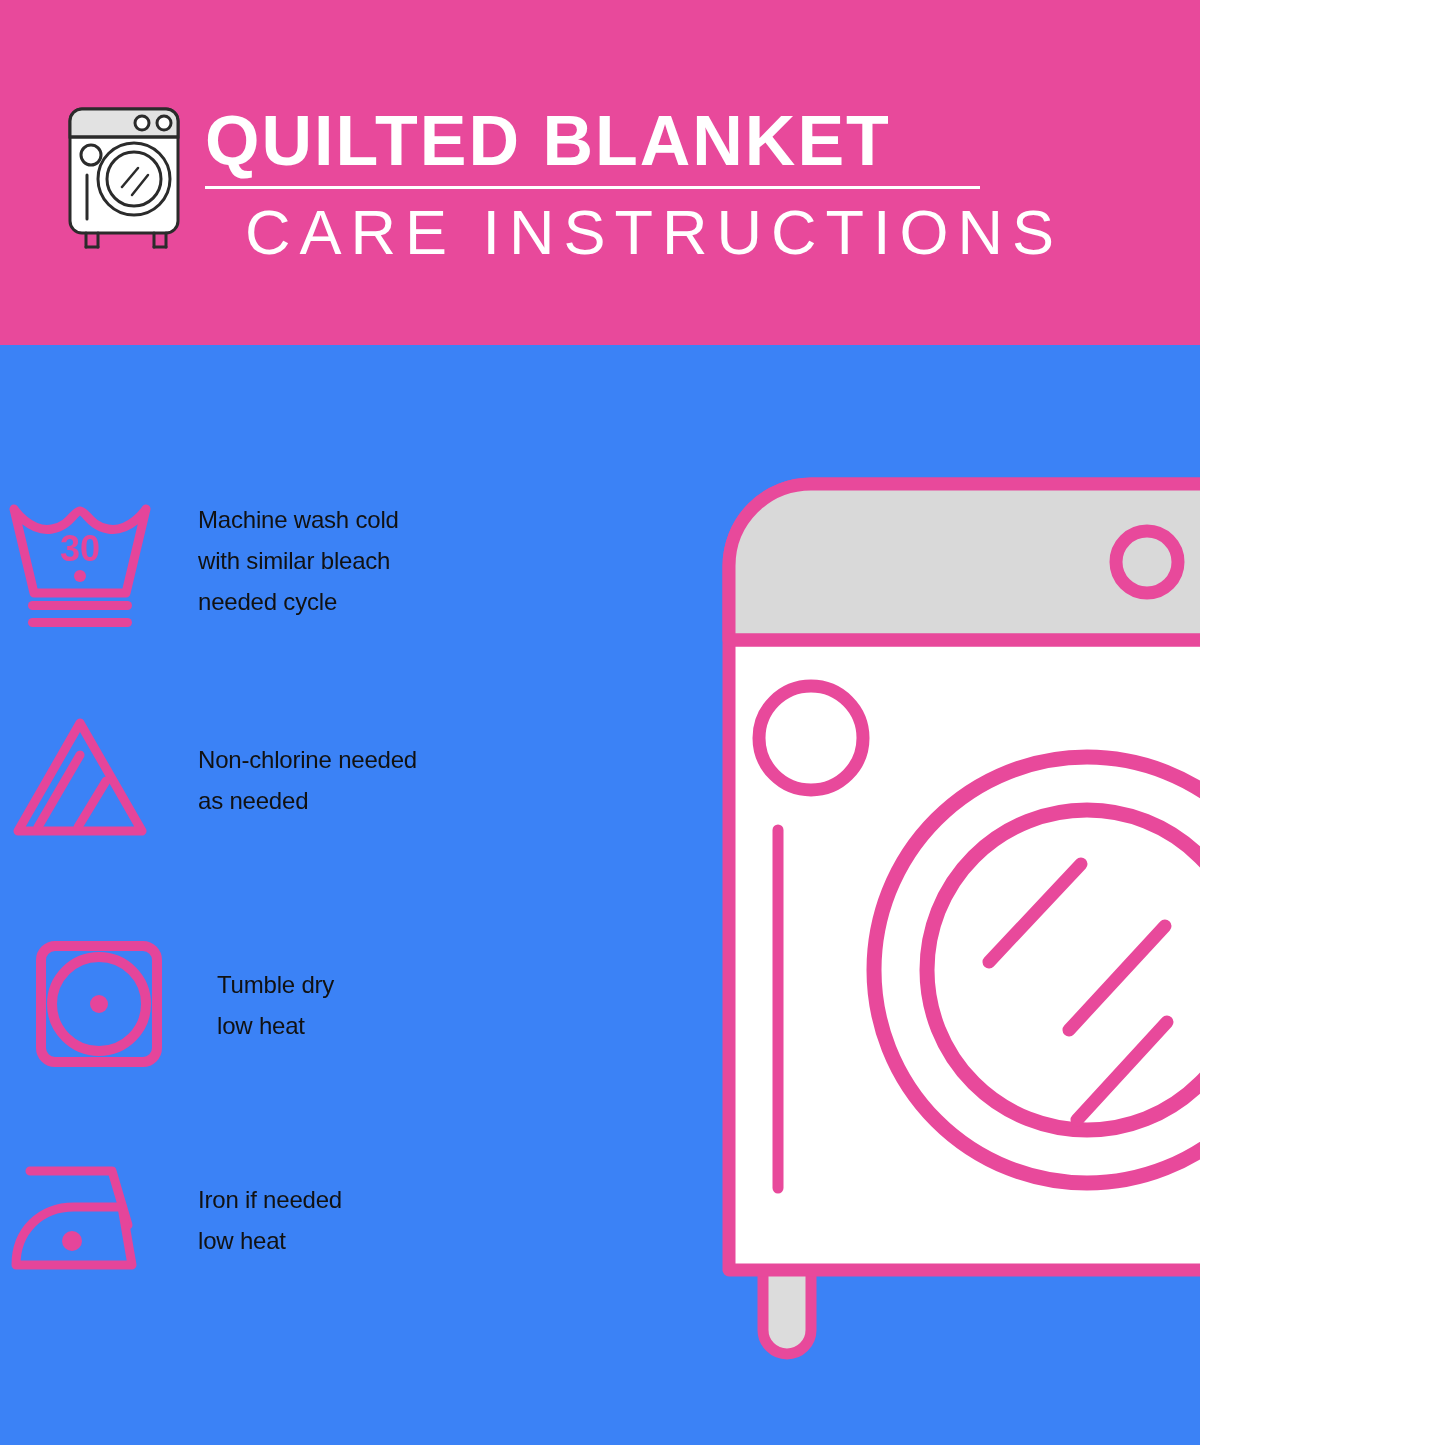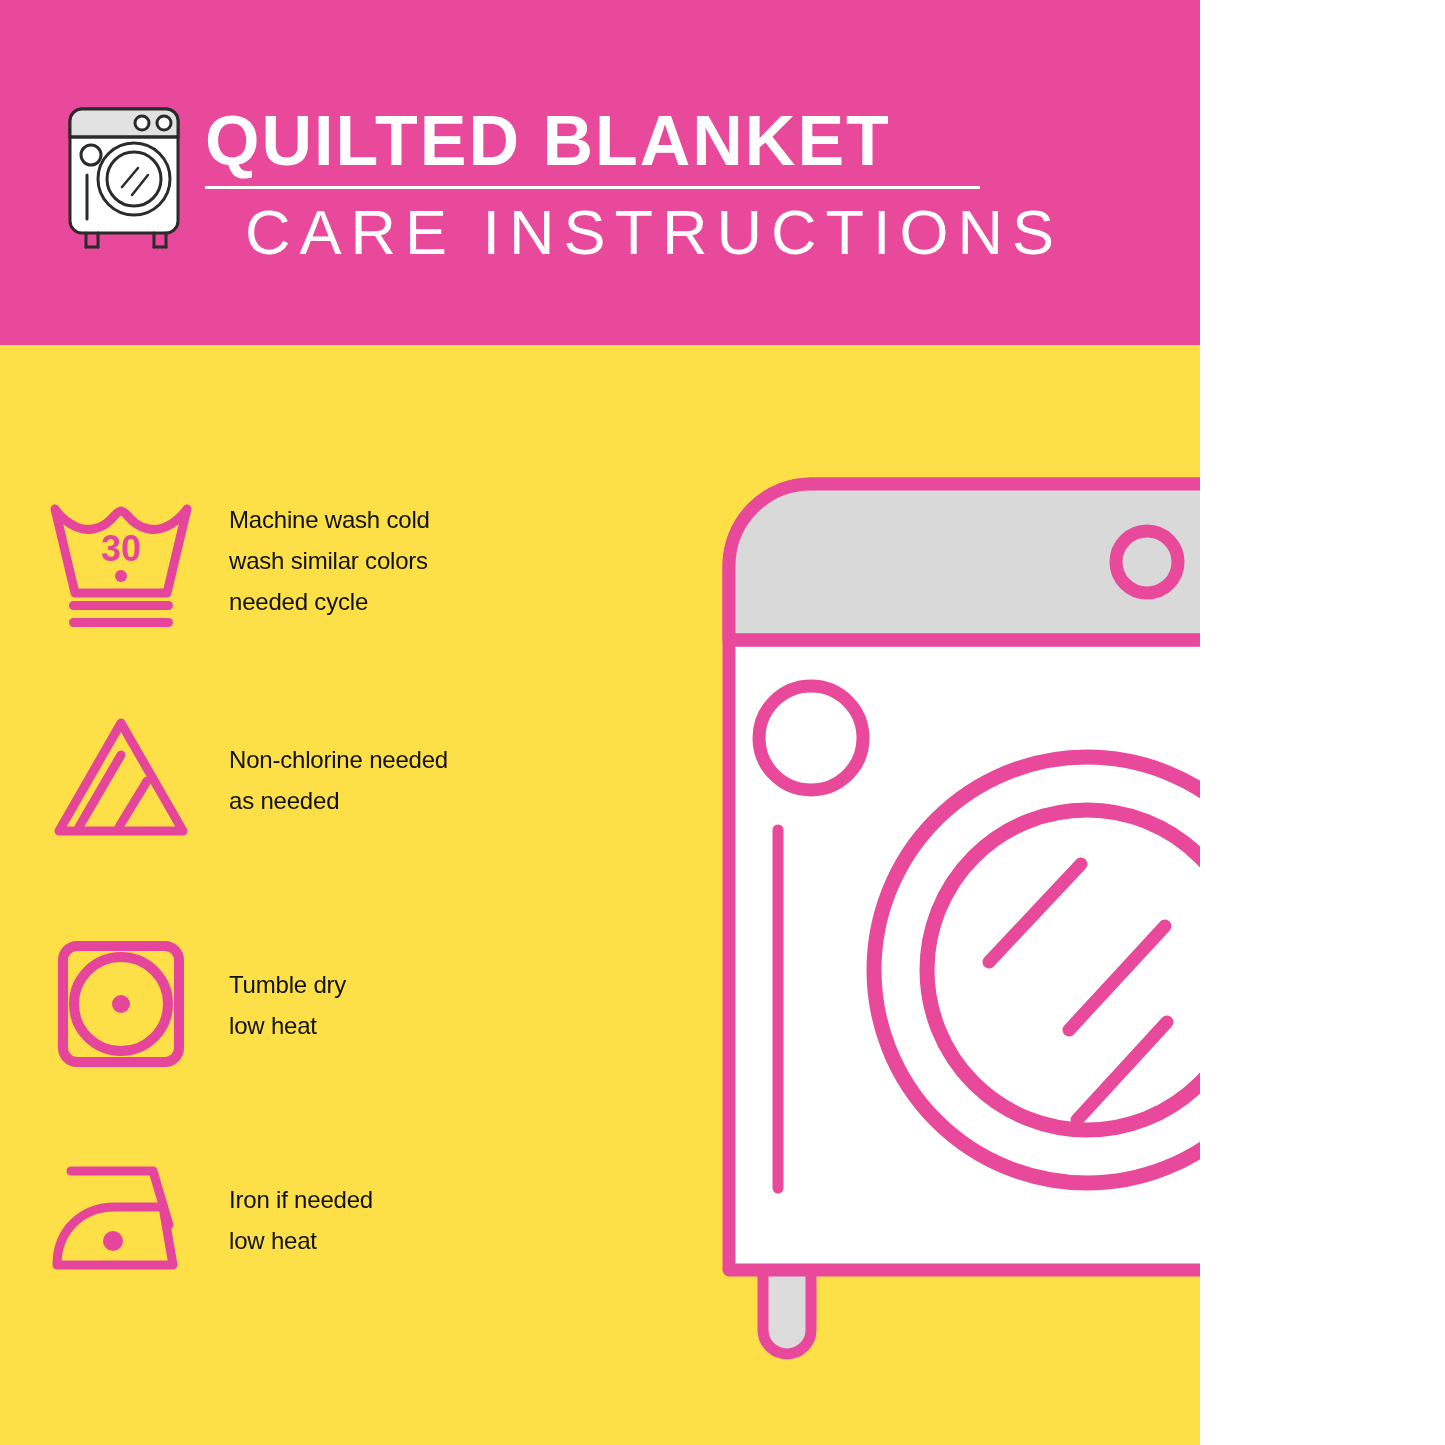--- a/index.html
+++ b/index.html
@@ -7,21 +7,21 @@
     padding: 0;
     background: #ffffff;
   }
   body {
     font-family: "Liberation Sans", sans-serif;
   }
   #page {
     position: relative;
     width: 1200px;
     height: 1445px;
-    background: #fde047;
+    background: #3b82f6;
     overflow: hidden;
   }
 
   
   #header {
     position: absolute;
     left: 0;
     top: 0;
     width: 1445px;
     height: 345px;
@@ -77,36 +77,35 @@
     position: absolute;
     left: 0;
     width: 700px;
     display: flex;
     align-items: center;
   }
   .instr-icon {
     width: 180px;
     min-width: 180px;
     display: flex;
-    justify-content: center;
+    justify-content: flex-start;
     align-items: center;
-    padding-left: 31px;
   }
   .instr-text {
     font-size: 24px;
     line-height: 41px;
     color: #111111;
     letter-spacing: -0.2px;
     padding-left: 18px;
   }
   .instr-text .line { display: block; white-space: nowrap; }
 
   #row-wash   { top: 120px;  height: 190px; }
   #row-bleach { top: 345px;  height: 180px; }
-  #row-dry    { top: 570px;  height: 180px; }
+  #row-dry    { top: 570px;  height: 180px; margin-left: 19px; }
   #row-iron   { top: 785px;  height: 180px; }
 
   
   #machine {
     position: absolute;
     left: 715px;
     top: 470px;
     width: 700px;
     height: 910px;
   }
@@ -166,21 +165,21 @@
           <text x="80" y="76" font-family="&quot;Liberation Sans&quot;, sans-serif" font-size="36" font-weight="bold" fill="#e5459a" text-anchor="middle">30</text>
 
           <circle cx="80" cy="91" r="6" fill="#e5459a"></circle>
 
           <rect x="28" y="116" width="104" height="9" rx="4.5" fill="#e5459a"></rect>
           <rect x="28" y="133" width="104" height="9" rx="4.5" fill="#e5459a"></rect>
         </svg>
       </div>
       <div class="instr-text">
         <span class="line">Machine wash cold</span>
-        <span class="line">wash similar colors</span>
+        <span class="line">with similar bleach</span>
         <span class="line">needed cycle</span>
       </div>
     </div>
 
     <div class="instr-row" id="row-bleach">
       <div class="instr-icon">
         <svg viewBox="0 0 160 150" width="160" height="150">
           <path d="M80 18 L142 126 L18 126 Z" fill="none" stroke="#e5459a" stroke-width="9" stroke-linejoin="round"></path>
           <line x1="80" y1="50" x2="38" y2="122" stroke="#e5459a" stroke-width="9" stroke-linecap="round"></line>
           <line x1="106" y1="76" x2="78" y2="122" stroke="#e5459a" stroke-width="9" stroke-linecap="round"></line>

